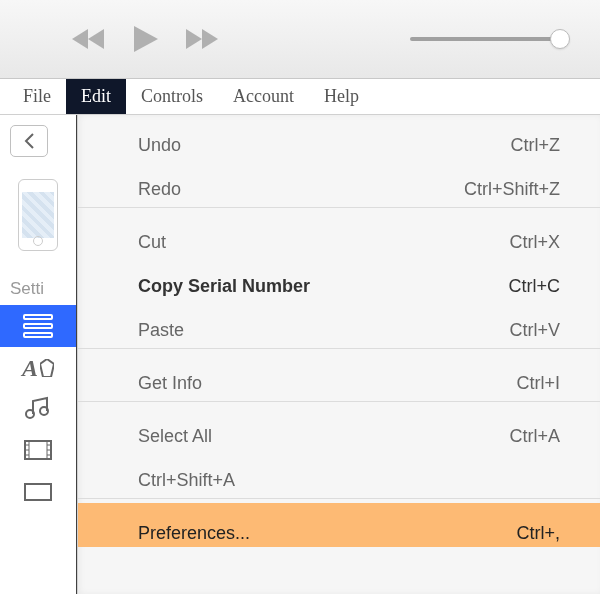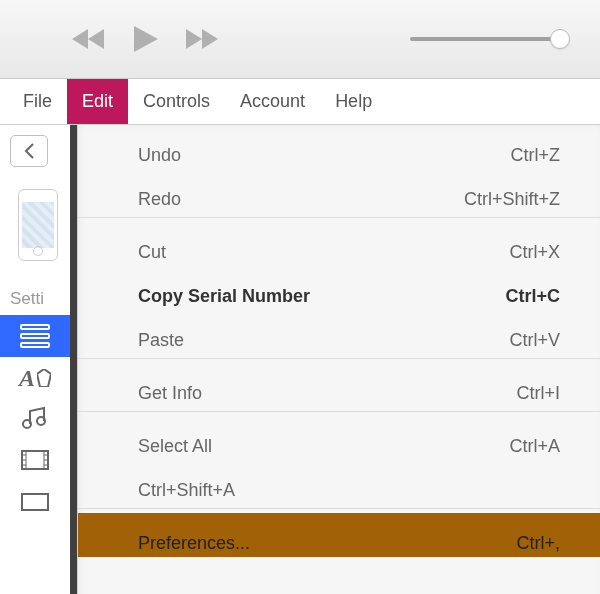--- a/index.html
+++ b/index.html
@@ -44,47 +44,48 @@
       height: 20px;
       background: #fff;
       border: 1px solid #bbb;
       border-radius: 50%;
       position: absolute;
       right: -10px;
       top: -8px;
       box-shadow: 0 1px 2px rgba(0,0,0,0.1);
     }
     .menubar {
-      height: 46px;
+      height: 36px;
       background: #fff;
       border-bottom: 1px solid #d0d0d0;
       display: flex;
       align-items: stretch;
       padding-left: 8px;
+      font-family: Liberation Serif, serif;
     }
     .menu-item {
       display: flex;
       align-items: center;
       padding: 0 15px;
       font-size: 18px;
       color: #555;
       cursor: default;
     }
     .menu-item.active {
-      background: #be185d;
+      background: #0f172a;
       color: #fff;
     }
     .content {
       display: flex;
       height: calc(594px - 79px - 36px);
       position: relative;
     }
     .left-pane {
       width: 77px;
-      border-right: 7px solid #404040;
+      border-right: 1px solid #404040;
       display: flex;
       flex-direction: column;
       align-items: flex-start;
     }
     .back-btn {
       margin: 10px 0 0 10px;
       width: 38px;
       height: 32px;
       border: 1px solid #c0c0c0;
       border-radius: 5px;
@@ -163,23 +164,23 @@
       display: flex;
       justify-content: space-between;
       align-items: center;
       height: 44px;
       padding: 16px 40px 0 60px;
       font-size: 18px;
       color: #666;
     }
     .dd-item .shortcut { color: #666; }
     .dd-item.bold .label { font-weight: 700; color: #333; }
-    .dd-item.bold .shortcut { font-weight: 700; color: #333; }
+    .dd-item.bold .shortcut { font-weight: 400; color: #333; }
     .dd-item.highlight {
-      background: #a16207;
+      background: #fdba74;
       color: #222;
     }
     .dd-item.highlight .shortcut { color: #222; }
     .dd-sep {
       height: 1px;
       background: #dcdcdc;
       margin: 4px 0;
     }
   </style>
 </head>

